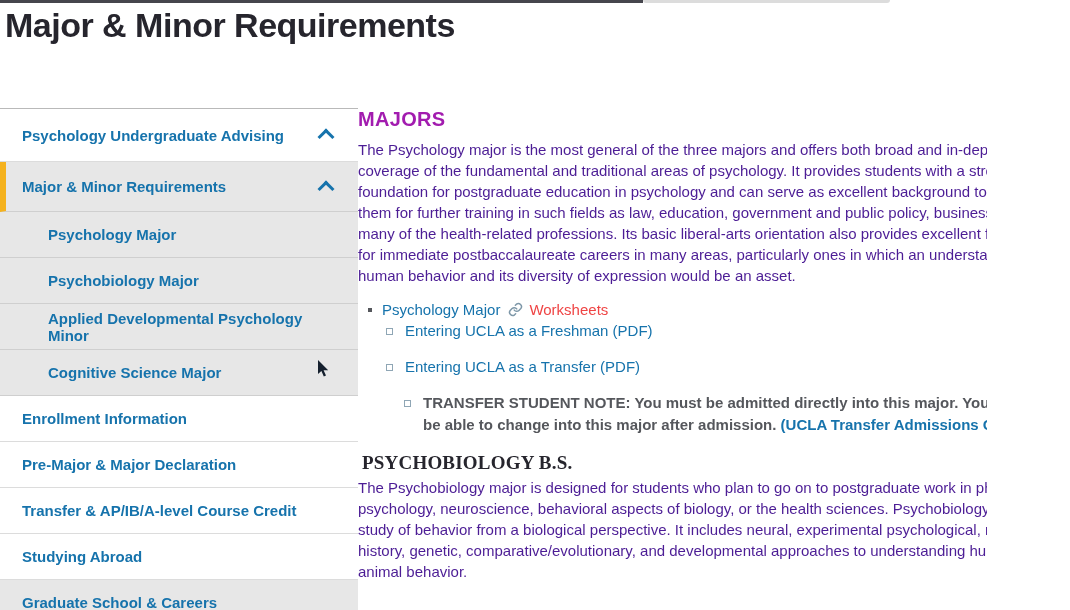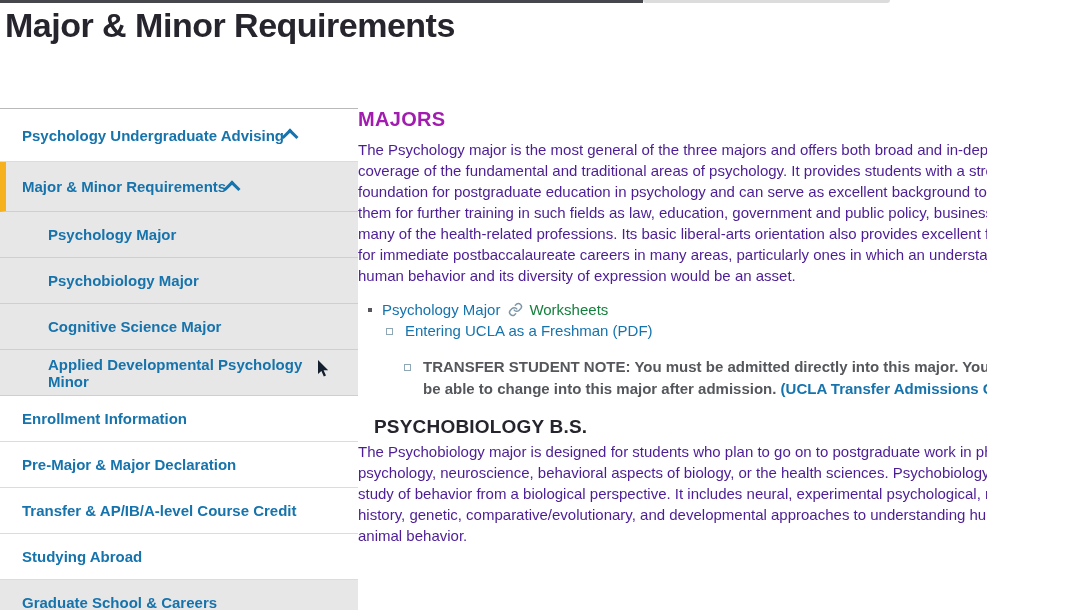--- a/index.html
+++ b/index.html
@@ -9,21 +9,21 @@
   
   .strip-dark{position:absolute;left:0;top:0;width:643px;height:3px;background:#46464d;}
   .strip-light{position:absolute;left:643px;top:0;width:247px;height:3px;background:#dcdcdc;border-radius:0 0 4px 4px;}
 
   
   .page-title{position:absolute;left:5px;top:6px;margin:0;font-size:34px;font-weight:bold;
               color:#26252d;letter-spacing:-.5px;}
 
   
   .sidebar{position:absolute;left:0;top:108px;width:358px;border-top:1px solid #b9b9b9;}
-  .nav-item{display:flex;align-items:center;
+  .nav-item{display:flex;justify-content:space-between;align-items:center;
             box-sizing:border-box;height:46px;padding:0 26px 0 22px;
             border-bottom:1px solid #dcdcdc;background:#fff;cursor:pointer;text-decoration:none;}
   .nav-item .nav-label{color:#1673ac;font-weight:bold;font-size:15px;}
   .row-first{height:53px;}
   .active{height:50px;background:#e7e7e7;border-left:6px solid #f5b21e;padding-left:16px;
           border-bottom:1px solid #cfcfcf;}
   .sub{background:#e7e7e7;padding-left:48px;border-bottom:1px solid #cfcfcf;}
   .grey{background:#e7e7e7;}
   .chev{display:inline-block;width:9px;height:9px;border-left:3px solid #1673ac;
         border-top:3px solid #1673ac;transform:rotate(45deg);margin-top:4px;}
@@ -36,23 +36,23 @@
   .main ul{list-style:none;margin:0;padding:0;}
   .main li{display:flex;align-items:flex-start;font-size:15px;line-height:21px;color:#55575c;}
   .ul-l1{margin:8px 0 14px;}
   .ul-l1 li{padding-left:10px;}
   .ul-l2 li{padding-left:28px;margin-bottom:15px;}
   .ul-l3{margin-bottom:4px;font-weight:bold;}
   .ul-l3 li{padding-left:46px;line-height:22px;}
   .sq-filled{flex:0 0 auto;width:4px;height:4px;background:#55575c;margin:9px 10px 0 0;}
   .sq-hollow{flex:0 0 auto;width:5px;height:5px;border:1px solid #8fa6b5;margin:8px 12px 0 0;}
   .link{color:#1673ac;text-decoration:none;cursor:pointer;}
-  .plain{color:#15803d;}
+  .plain{color:#ef4444;}
   .link-svg{vertical-align:-2px;margin:0 6px 0 8px;}
-  .h-degree2{margin:16px 16px 3px;}
+  .h-degree2{margin:16px 4px 3px;font-family:Liberation Serif, serif;}
 
   
   .cursor{position:absolute;left:318px;top:360px;}
   
   .red-dot{position:absolute;left:1061px;top:602px;width:6px;height:5px;background:#a50f0f;}
 </style>
 </head>
 <body>
 
 <div class="stage">
@@ -71,24 +71,24 @@
       <span class="nav-label">Major &amp; Minor Requirements</span>
       <span class="chev"></span>
     </a>
     <a class="nav-item sub">
       <span class="nav-label">Psychology Major</span>
     </a>
     <a class="nav-item sub">
       <span class="nav-label">Psychobiology Major</span>
     </a>
     <a class="nav-item sub">
-      <span class="nav-label">Cognitive Science Major</span>
+      <span class="nav-label">Applied Developmental Psychology Minor</span>
     </a>
     <a class="nav-item sub">
-      <span class="nav-label">Applied Developmental Psychology Minor</span>
+      <span class="nav-label">Cognitive Science Major</span>
     </a>
     <a class="nav-item">
       <span class="nav-label">Enrollment Information</span>
     </a>
     <a class="nav-item">
       <span class="nav-label">Pre-Major &amp; Major Declaration</span>
     </a>
     <a class="nav-item">
       <span class="nav-label">Transfer &amp; AP/IB/A-level Course Credit</span>
     </a>
@@ -115,20 +115,24 @@
             </svg><span class="plain">Worksheets</span>
         </span>
       </li>
     </ul>
 
     <ul class="ul-l2">
       <li>
         <span class="sq-hollow"></span>
         <a class="link">Entering UCLA as a Freshman (PDF)</a>
       </li>
+      <li>
+        <span class="sq-hollow"></span>
+        <a class="link">Entering UCLA as a Transfer (PDF)</a>
+      </li>
     </ul>
 
     <ul class="ul-l3">
       <li>
         <span class="sq-hollow"></span>
         <span>
           <span>TRANSFER STUDENT NOTE: You must be admitted directly into this major. You will not be able to change into this major after admission.</span>
           <a class="link">(UCLA Transfer Admissions Guide)</a>
         </span>
       </li>

